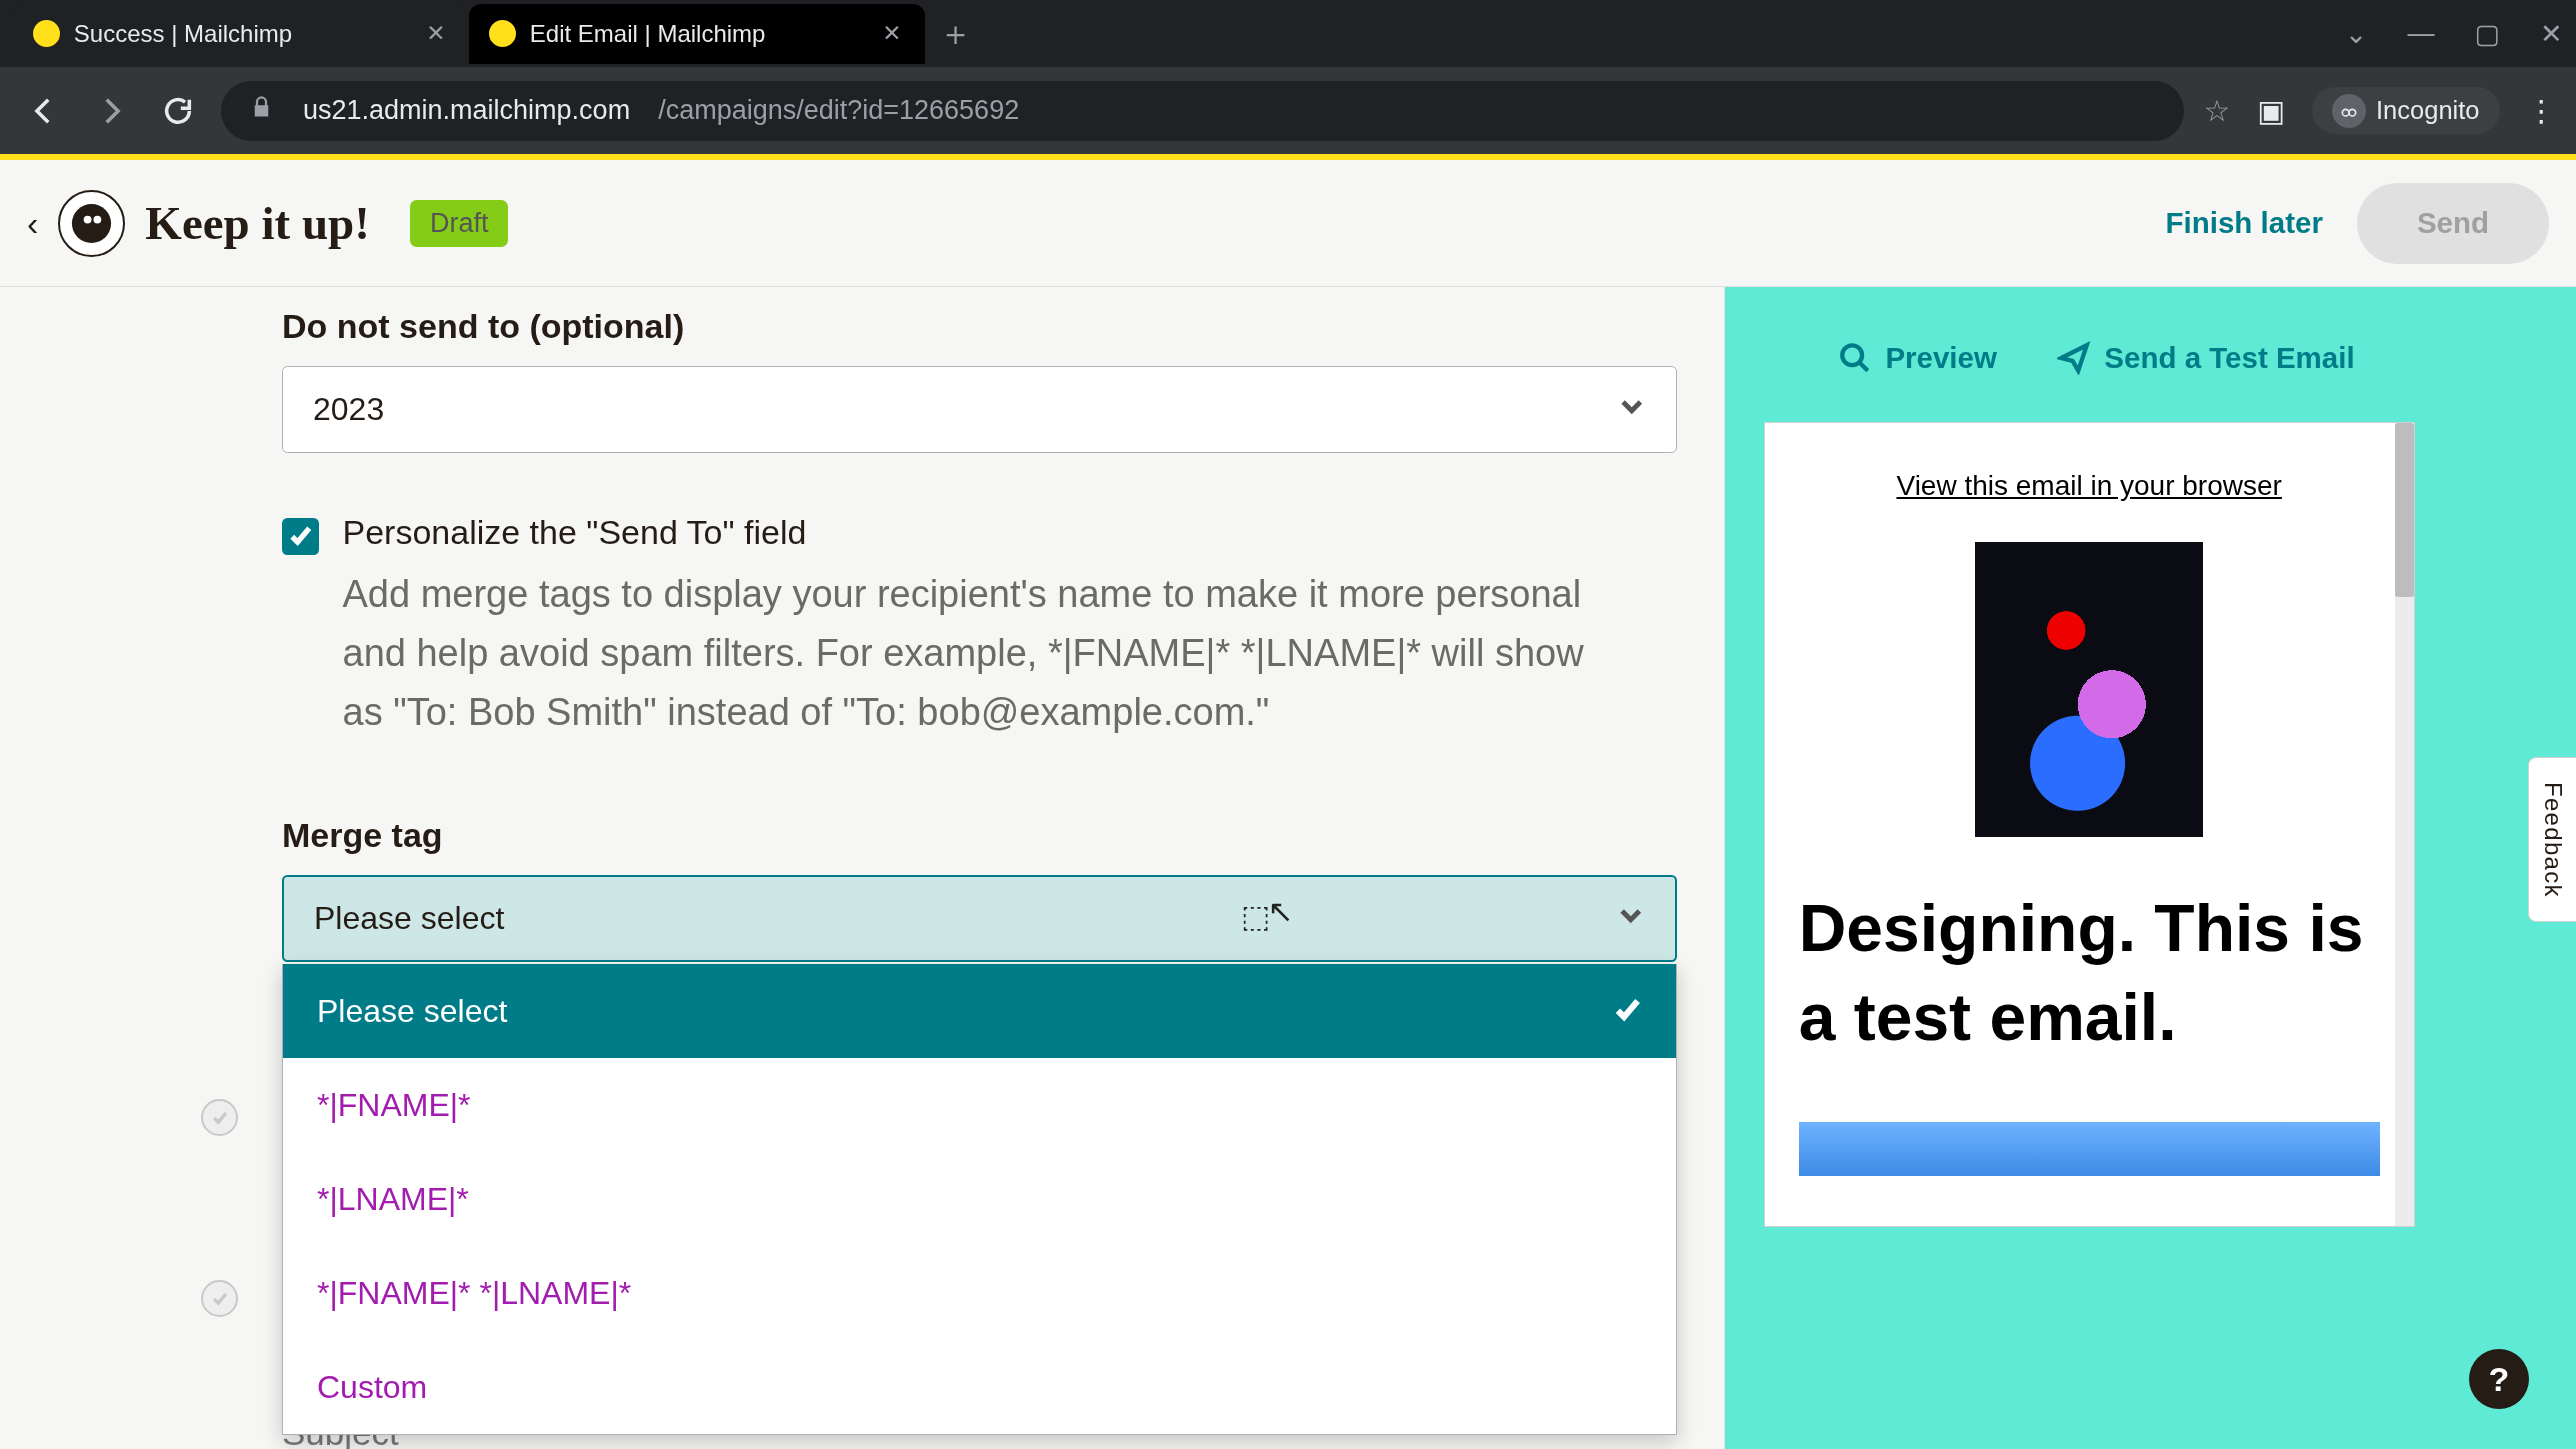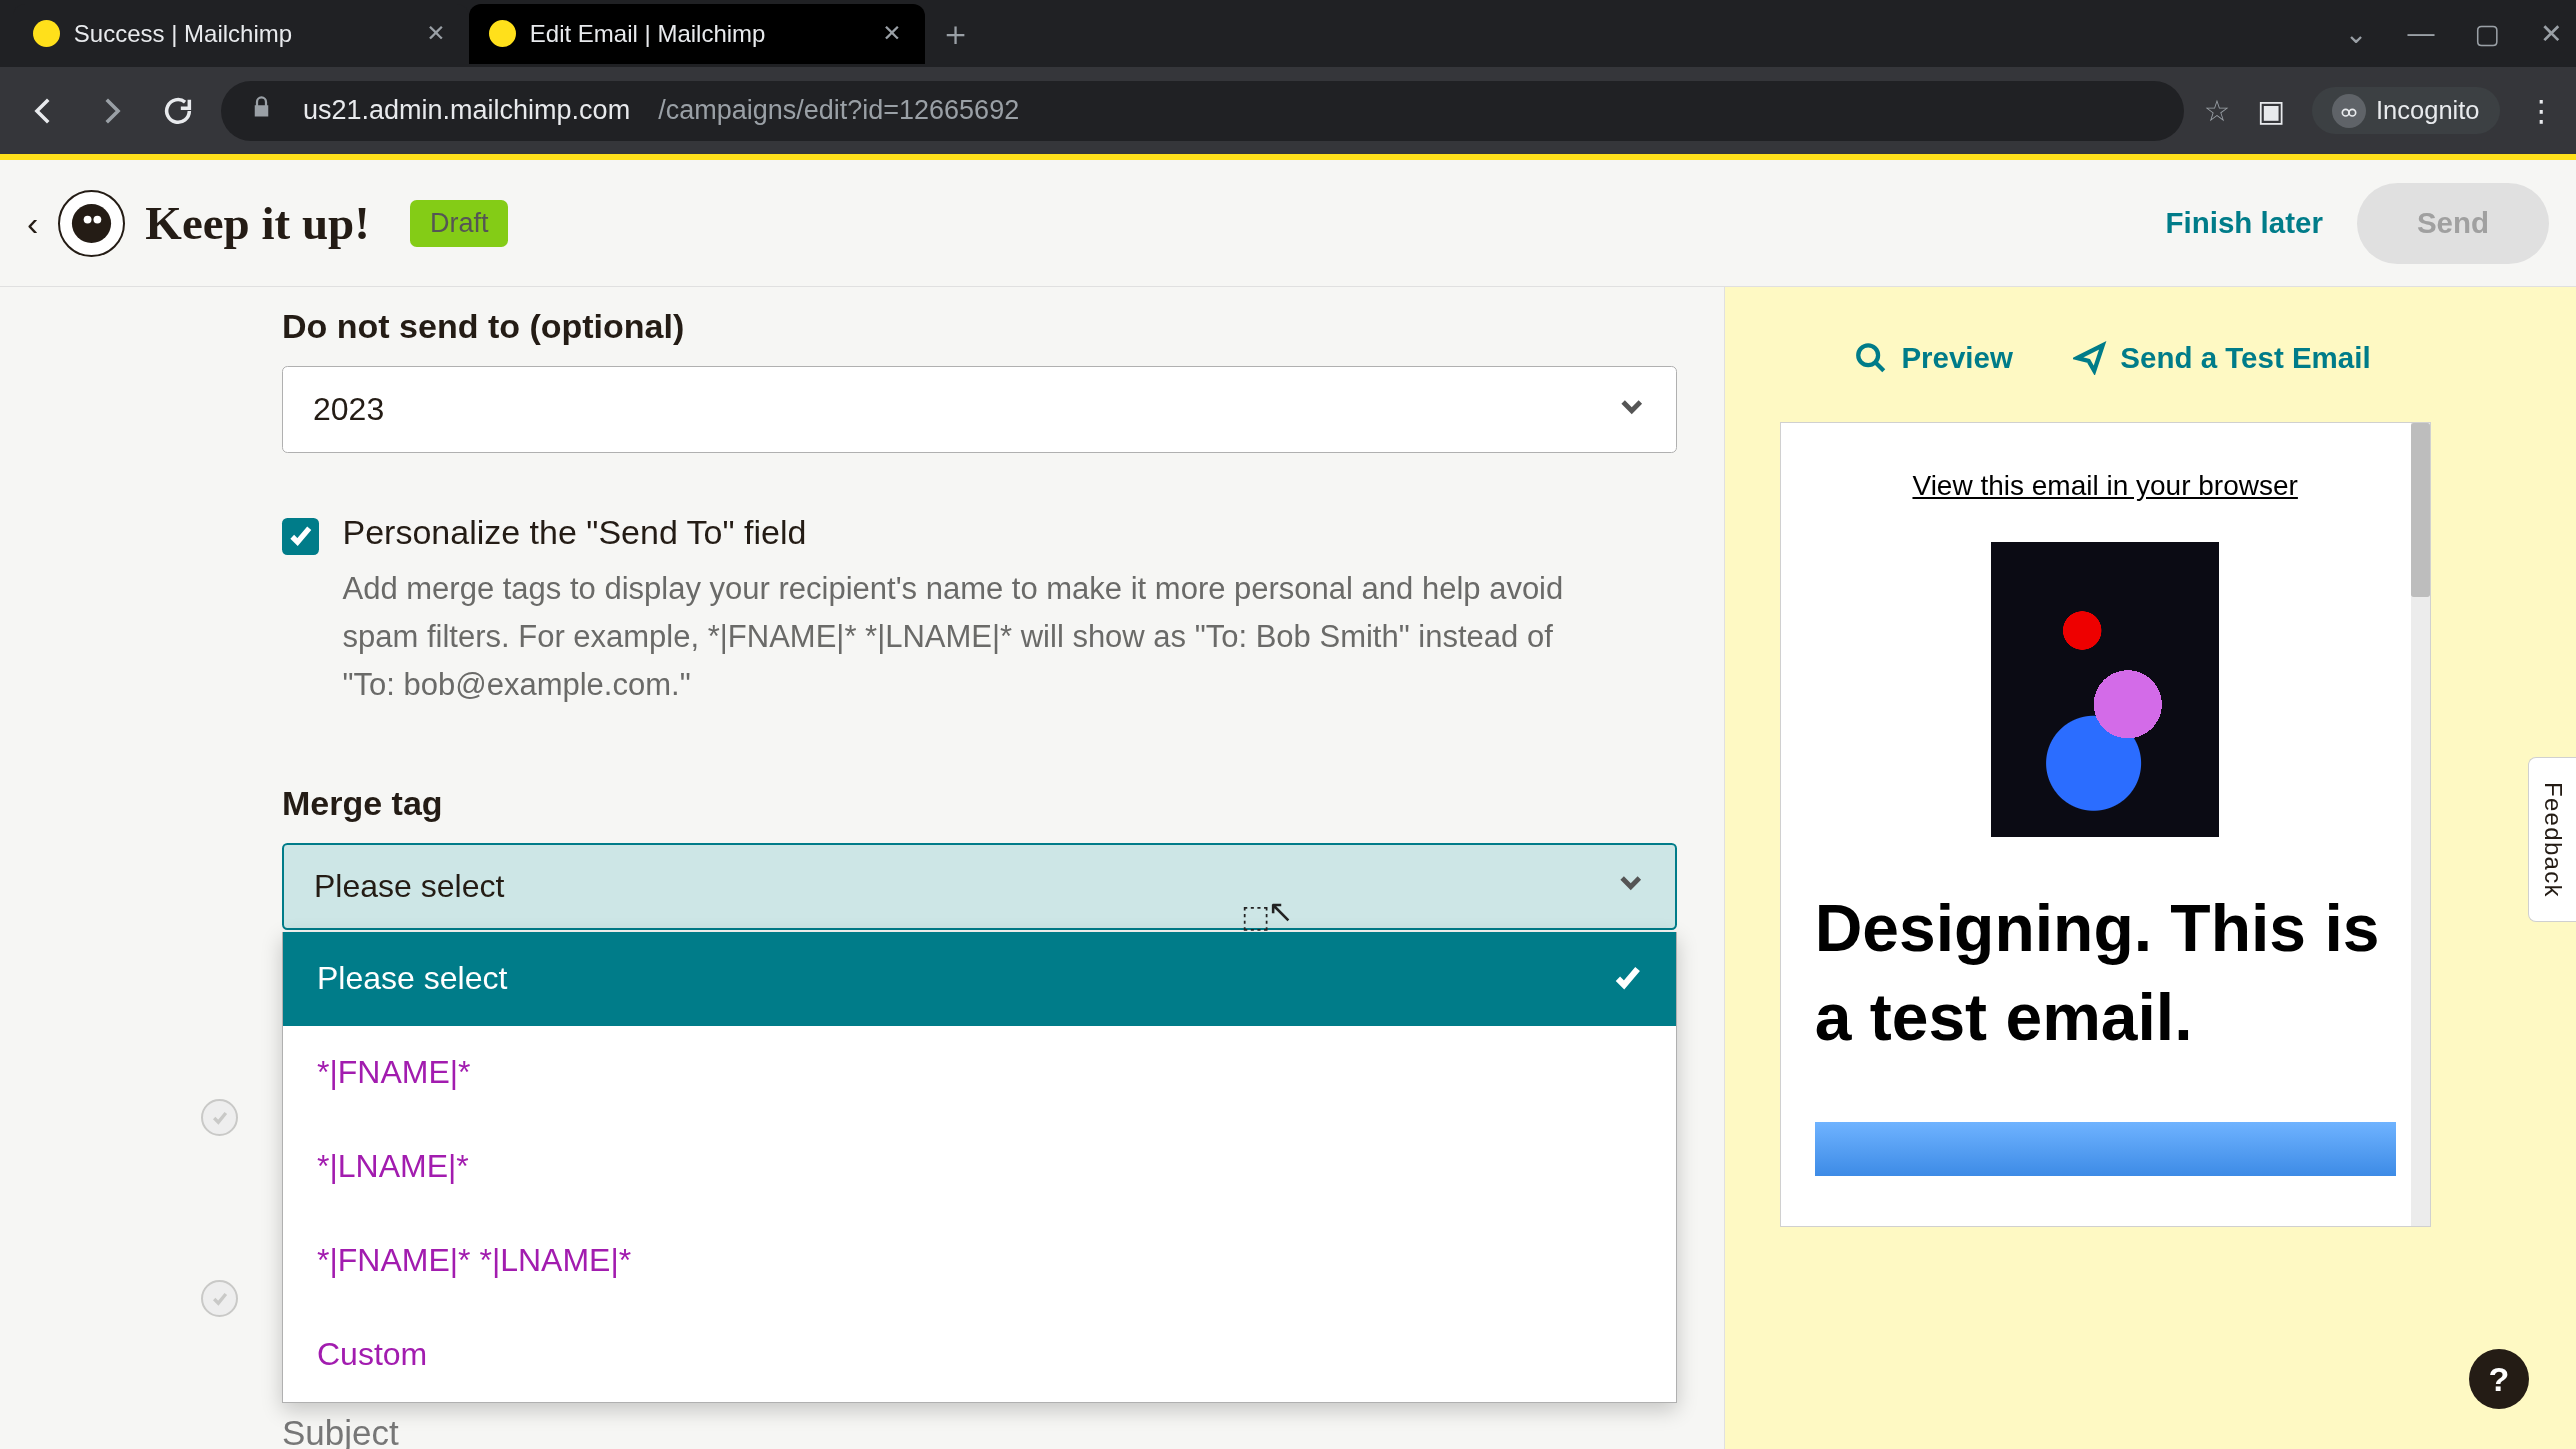--- a/index.html
+++ b/index.html
@@ -35,32 +35,32 @@
   .mc-logo { width:67px; height:67px; border-radius:50%; background:#fff; border:2.7px solid #241c15; display:flex; align-items:center; justify-content:center; }
   .campaign-title { font-family: Georgia, "Times New Roman", serif; font-size:47px; font-weight:600; color:#241c15; }
   .draft-badge { background:#84cc16; color:#555; border-radius:6.7px; padding:8px 20px; font-size:27px; margin-left:20px; }
   .header-right { margin-left:auto; display:flex; align-items:center; gap:34px; }
   .finish-link { color:#007c89; font-size:29.5px; font-weight:600; cursor:pointer; }
   .send-btn { background:#e0e0e0; color:#a0a0a0; border:none; border-radius:47px; padding:23.5px 60px; font-size:29.5px; font-weight:600; }
 
   
   .content { display:flex; height:calc(100% - 127px); }
   .main-col { flex:0 0 1724px; padding:20px 47px 0 282px; }
-  .side-col { flex:1; border-left:0.7px solid #e0e0e0; padding:27px 48px; position:relative; background:#fef9c3; }
+  .side-col { flex:1; border-left:0.7px solid #e0e0e0; padding:27px 32px; position:relative; background:#5eead4; }
 
   
   .label-text { font-size:34px; font-weight:600; color:#241c15; margin-bottom:20px; }
   .select-box { width:100%; border:1.3px solid #b0b0b0; border-radius:5.4px; background:#fff; height:87px; display:flex; align-items:center; padding:0 30px; font-size:32px; color:#241c15; position:relative; cursor:pointer; }
   .select-box .chevron { margin-left:auto; }
 
   .checkbox-row { display:flex; align-items:flex-start; gap:23.5px; margin-top:60px; }
   .checkbox { width:37px; height:37px; border-radius:5.4px; background:#007c89; display:flex; align-items:center; justify-content:center; flex-shrink:0; margin-top:5.4px; }
   .checkbox svg { width:25.5px; height:25.5px; stroke:#fff; stroke-width:5; fill:none; }
   .checkbox-texts .cbx-title { font-size:34px; color:#241c15; }
-  .checkbox-texts .cbx-desc  { font-size:31px; color:#6a6a68; line-height:1.55; margin-top:13.4px; max-width:1254px; }
+  .checkbox-texts .cbx-desc  { font-size:38px; color:#6a6a68; line-height:1.55; margin-top:13.4px; max-width:1254px; }
 
   .merge-label { margin-top:74px; }
   .merge-select-wrap { position:relative; }
   .merge-select { border:2.7px solid #007c89; background:#cde6e6; }
   .dropdown-menu { position:absolute; left:0; right:0; top:89px; background:#fff; border:0.7px solid #b0b0b0; border-top:none; box-shadow:0 6.7px 20px rgba(0,0,0,.2); z-index:50; }
   .dd-item { height:94px; display:flex; align-items:center; padding:0 34px; font-size:32px; color:#a21caf; cursor:pointer; }
   .dd-item.selected { background:#007c89; color:#fff; justify-content:space-between; }
   .dd-item.selected svg { width:29.5px; height:29.5px; stroke:#fff; stroke-width:5; fill:none; }
   .status-circle { width:37px; height:37px; border-radius:50%; border:2.7px solid #c9c9c7; background:#eee; display:inline-flex; align-items:center; justify-content:center; margin-right:20px; vertical-align:middle; position:absolute; left:201px; }
   .status-circle.sc1 { top:939px; }

